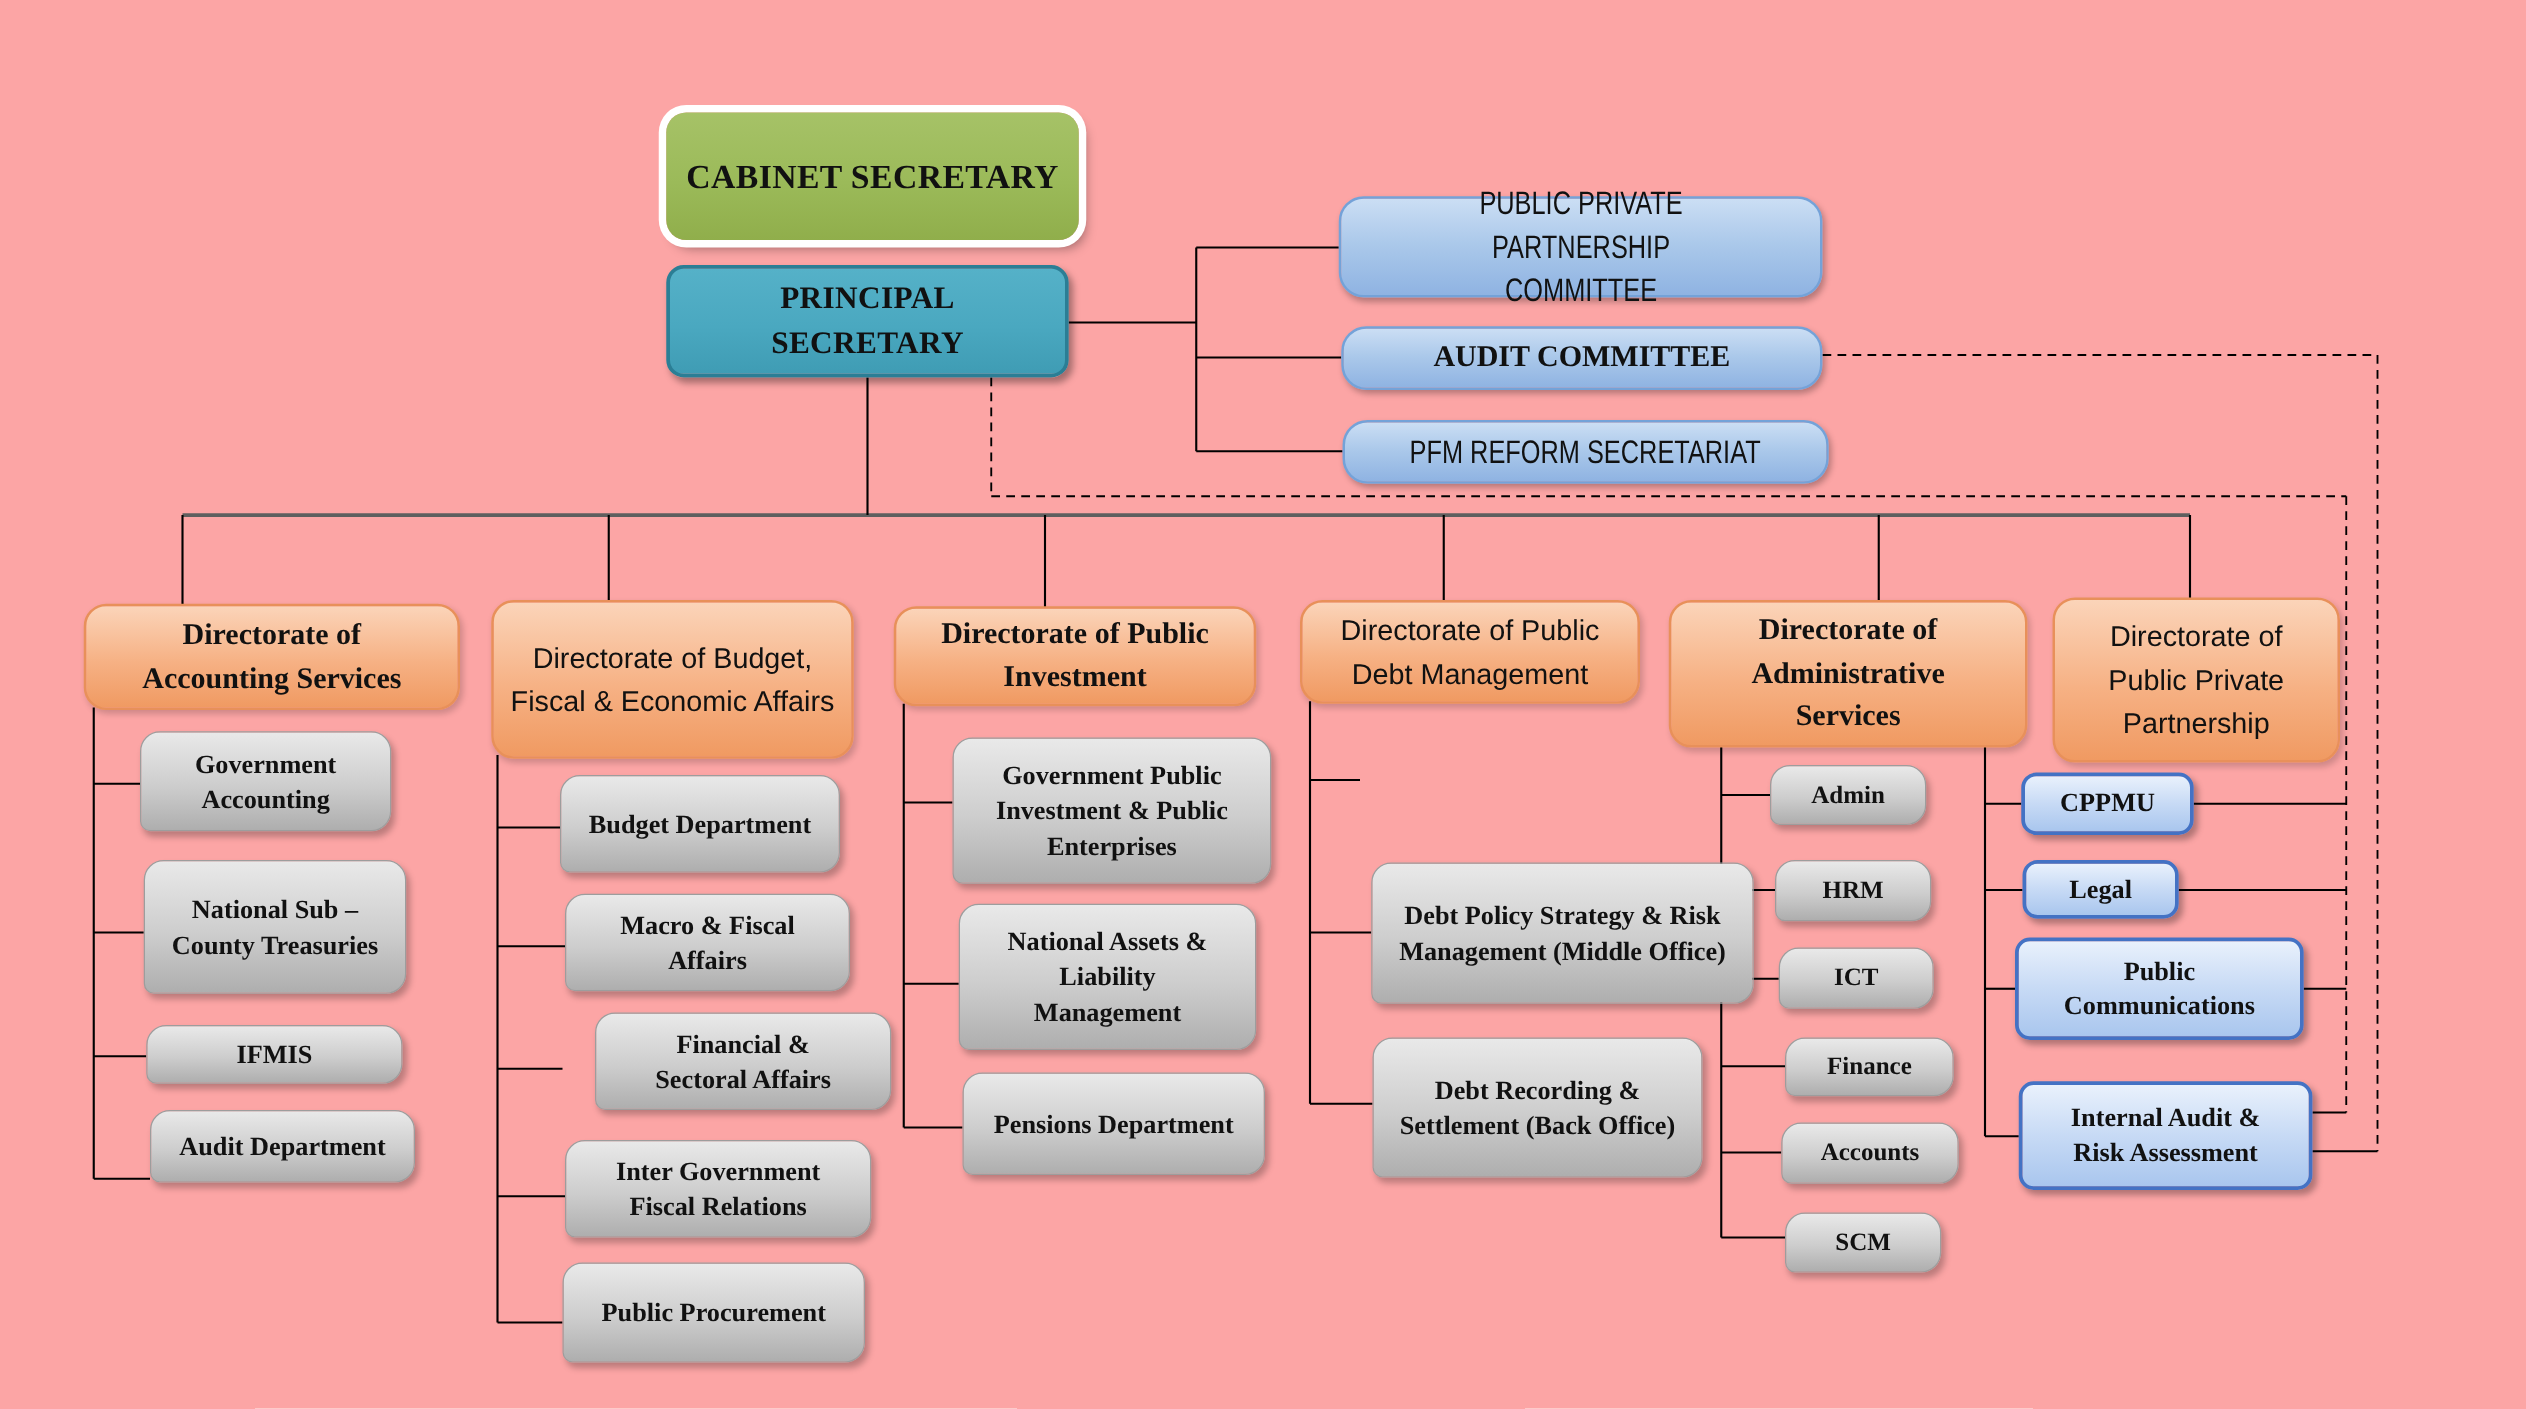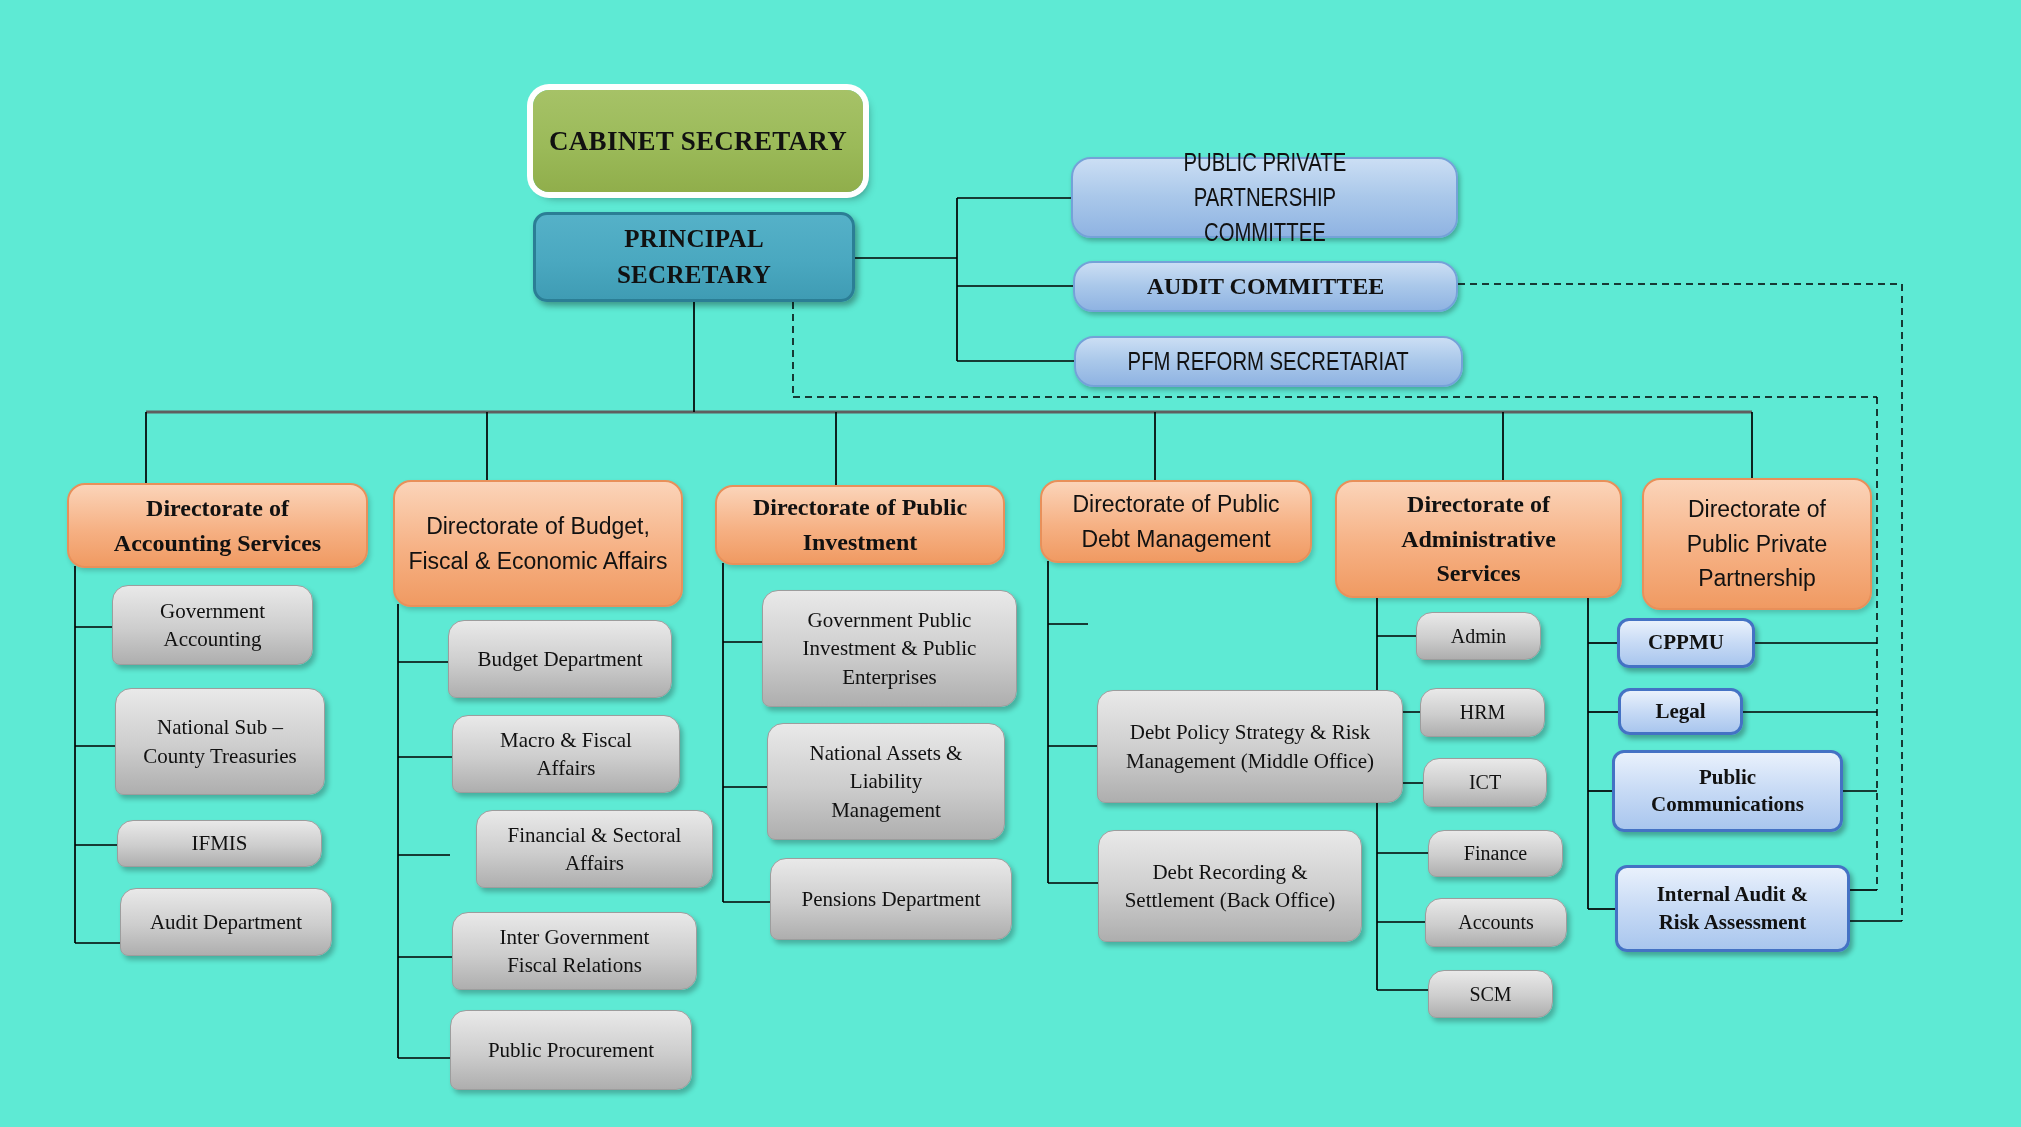--- a/index.html
+++ b/index.html
@@ -1,36 +1,36 @@
 <!DOCTYPE html>
 <html><head>
 <meta charset="utf-8">
 <style>
   html,body{margin:0;padding:0;background:#ffffff;}
-  #canvas{position:relative;width:2021px;height:1127px;background:#5eead4;overflow:hidden;
+  #canvas{position:relative;width:2021px;height:1127px;background:#fca5a5;overflow:hidden;
           font-family:"Liberation Serif", serif;}
   svg.wires{position:absolute;left:0;top:0;width:2021px;height:1127px;z-index:1;}
   .node{position:absolute;z-index:2;display:flex;align-items:center;justify-content:center;
         text-align:center;color:#111;box-sizing:border-box;}
   .node span{display:inline-block;}
 
   .green{background:linear-gradient(180deg,#a6c267 0%,#9bba59 55%,#90ae4b 100%);
          border-radius:16px;box-shadow:0 0 0 6px #ffffff, 5px 6px 9px rgba(0,0,0,.38);
          font-size:27px;font-weight:700;letter-spacing:.5px;}
   .teal{background:linear-gradient(180deg,#55b1c8 0%,#4aa8c0 55%,#3f9cb4 100%);
         border:3px solid #2b7e95;border-radius:14px;box-shadow:3px 4px 6px rgba(0,0,0,.35);
         font-size:25px;font-weight:700;line-height:1.45;}
   .committee{background:linear-gradient(180deg,#cbdef4 0%,#aac8ea 48%,#8fb3e2 100%);
              border:2px solid #74a2d8;border-radius:20px;box-shadow:2px 3px 5px rgba(0,0,0,.28);}
   .orange{background:linear-gradient(180deg,#fbd4b9 0%,#f6b184 55%,#f09a62 100%);
           border:2px solid #e8905a;border-radius:18px;box-shadow:2px 3px 5px rgba(0,0,0,.18);
           line-height:1.45;}
   .gray{background:linear-gradient(180deg,#e9e9e9 0%,#cdcdcd 55%,#aeaeae 100%);
         border:1px solid #9d9d9d;border-radius:16px 16px 16px 8px;
-        box-shadow:3px 4px 5px rgba(0,0,0,.25);font-size:21px;font-weight:400;line-height:1.35;}
+        box-shadow:3px 4px 5px rgba(0,0,0,.25);font-size:21px;font-weight:700;line-height:1.35;}
   .blue{background:linear-gradient(180deg,#e9f1fc 0%,#c7daf5 50%,#a9c6ee 100%);
         border:3px solid #4472c4;border-radius:12px;box-shadow:3px 4px 5px rgba(0,0,0,.3);
         font-size:21px;font-weight:700;line-height:1.3;}
 
   .serifb{font-family:"Liberation Serif", serif;font-weight:700;}
   .gsans{font-family:"Liberation Sans", sans-serif;font-weight:400;font-size:23px;line-height:1.5;}
   .cond{font-family:"Liberation Sans", sans-serif;font-weight:400;font-size:26px;line-height:1.35;}
   .cond span{transform:scaleX(.78);transform-origin:50% 50%;letter-spacing:0;}
   .caps{letter-spacing:.3px;}
 </style>
@@ -154,21 +154,21 @@
 
   <div class="node gray" style="left:112px;top:585px;width:201px;height:80px">
     <span style="width:70%">Government Accounting</span>
   </div>
   <div class="node gray" style="left:115px;top:688px;width:210px;height:107px">
     <span style="width:88%">National Sub – County Treasuries</span>
   </div>
   <div class="node gray" style="left:117px;top:820px;width:205px;height:47px">
     <span>IFMIS</span>
   </div>
-  <div class="node gray" style="left:120px;top:888px;width:212px;height:68px">
+  <div class="node gray" style="left:120px;top:888px;width:212px;height:58px">
     <span>Audit Department</span>
   </div>
 
   <div class="node gray" style="left:448px;top:620px;width:224px;height:78px">
     <span>Budget Department</span>
   </div>
   <div class="node gray" style="left:452px;top:715px;width:228px;height:78px">
     <span style="width:62%">Macro &amp; Fiscal Affairs</span>
   </div>
   <div class="node gray" style="left:476px;top:810px;width:237px;height:78px">

